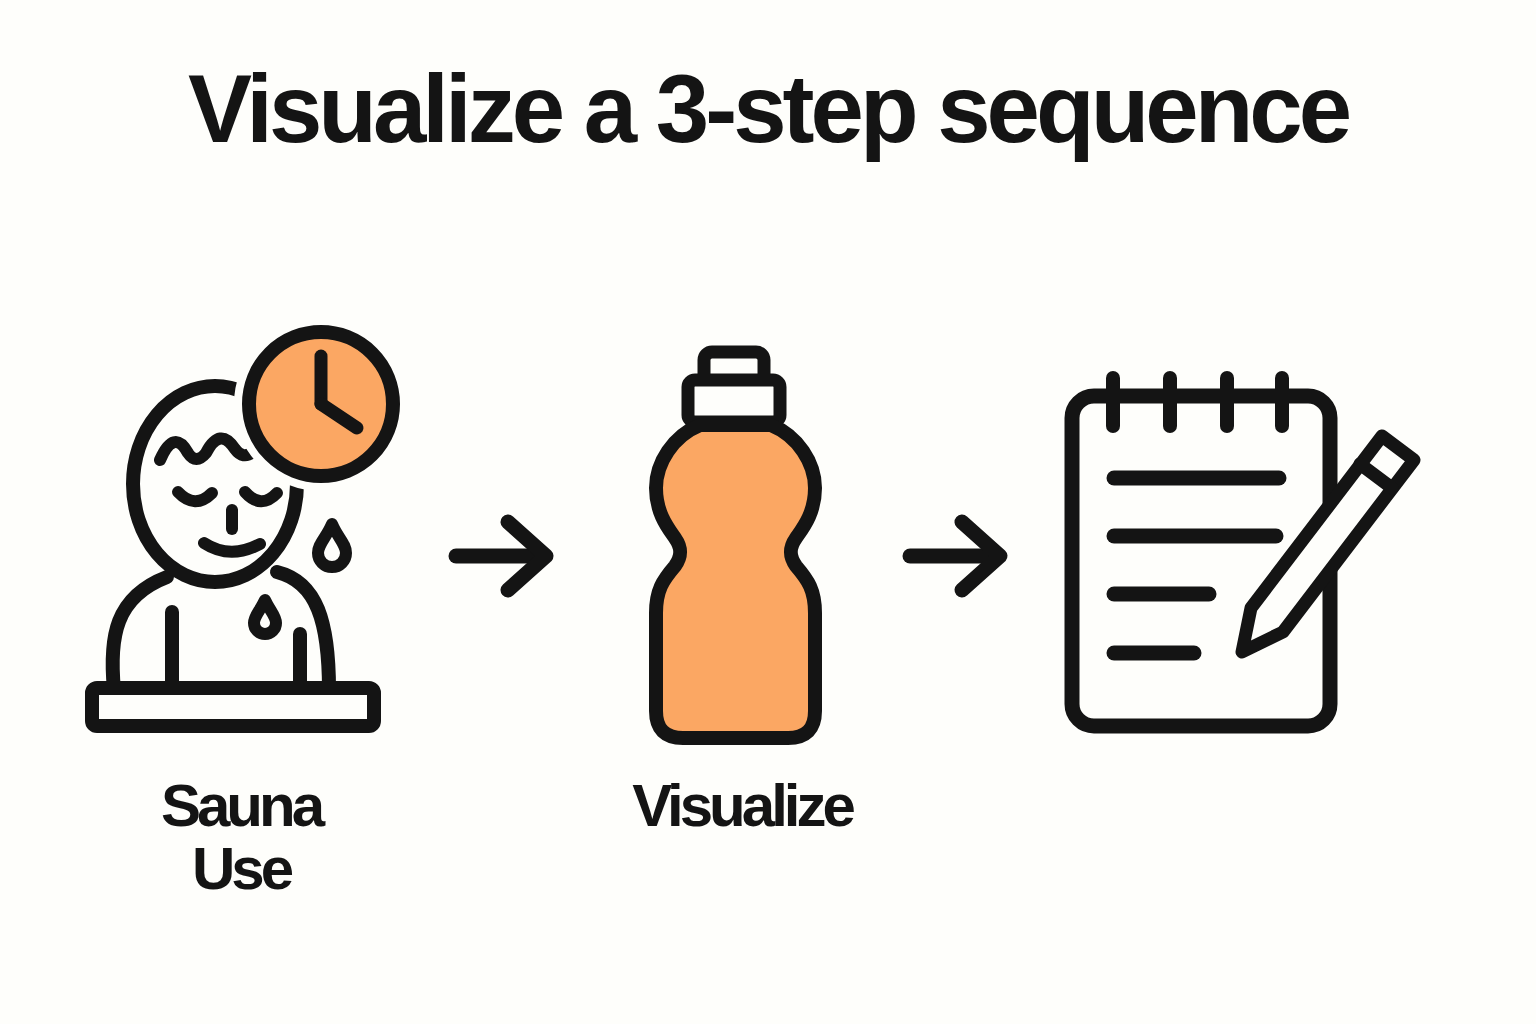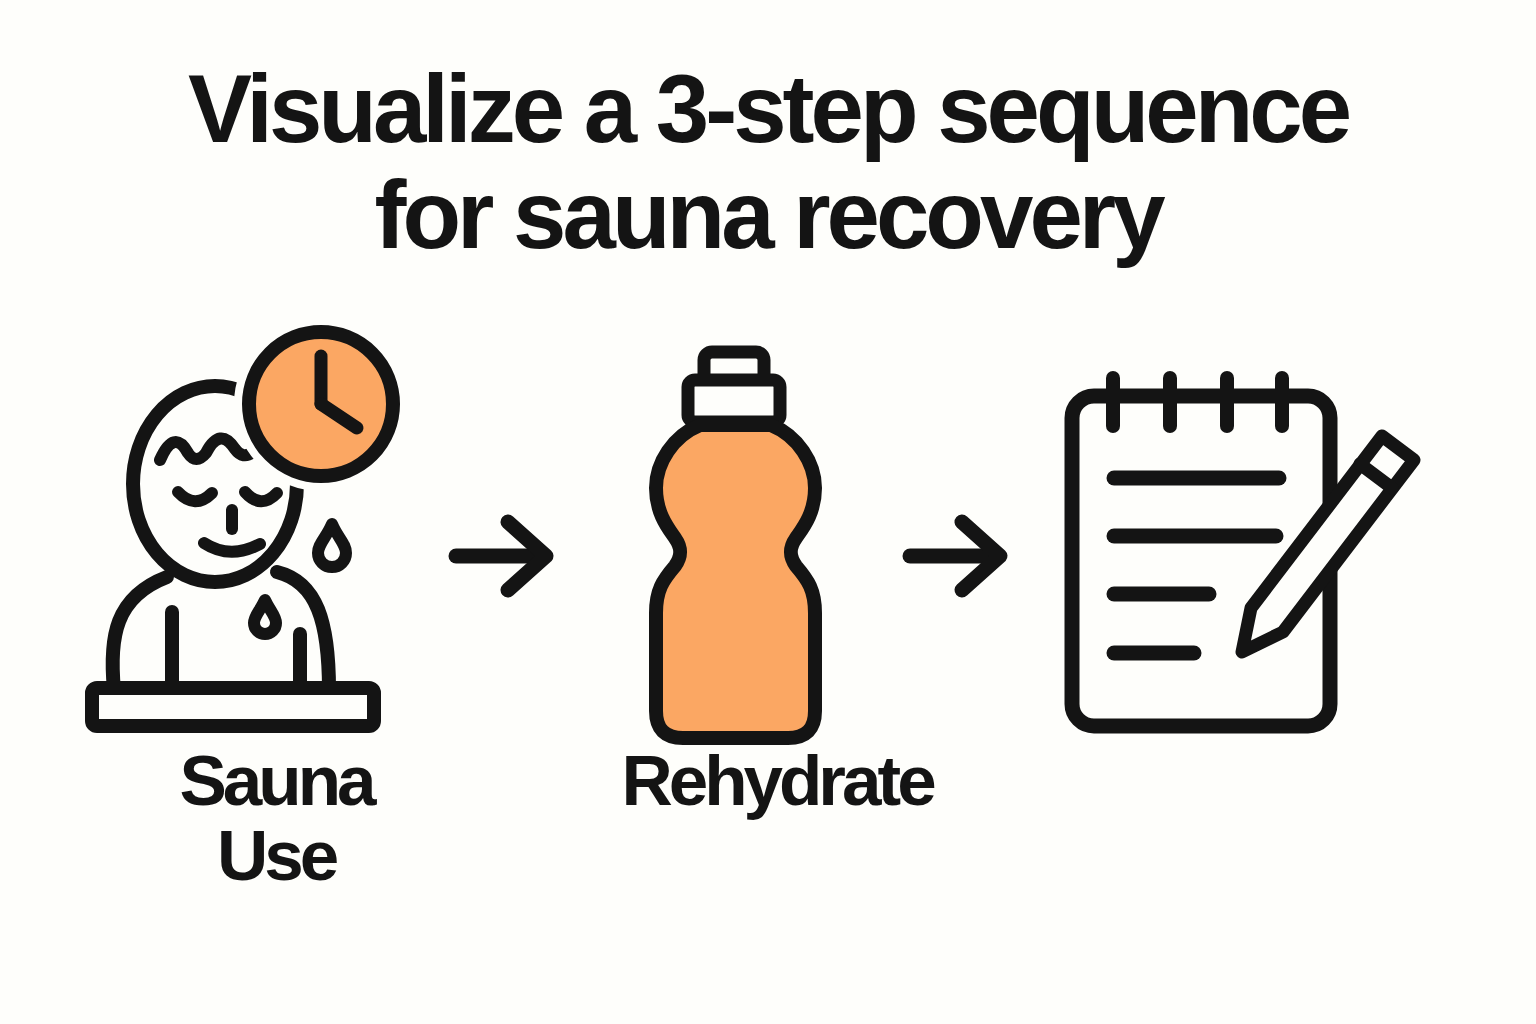--- a/index.html
+++ b/index.html
@@ -23,40 +23,39 @@
   }
   .title .line{display:block;}
   .step-icon{position:absolute;}
   .icon-person{left:82px;top:312px;}
   .icon-bottle{left:618px;top:328px;}
   .icon-notepad{left:1046px;top:356px;}
   .arrow{position:absolute;top:508px;}
   .arrow-1{left:448px;}
   .arrow-2{left:902px;}
   .step-label{
-    position:absolute;top:744px;
+    position:absolute;top:774px;
     color:var(--ink);text-align:center;
-    font-size:71px;font-weight:700;letter-spacing:-4px;line-height:1.05;margin-left:35px;
+    font-size:60px;font-weight:700;letter-spacing:-4px;line-height:1.05;
   }
   .label-1{left:110px;width:262px;}
   .label-2{left:742px;transform:translateX(-50%);white-space:nowrap;}
   .label-3{left:1201px;transform:translateX(-50%);white-space:nowrap;}
   svg .stroke{stroke:var(--ink);fill:none;stroke-linecap:round;stroke-linejoin:round;}
   svg .fill-bg{fill:var(--background);}
   svg .fill-accent{fill:var(--accent-orange);}
   svg .halo{stroke:var(--background);fill:none;}
 </style>
 </head>
 <body>
 
 <div class="canvas">
 
   <div class="title">
     <span class="line">Visualize a 3-step sequence</span>
-    <span class="line">for sauna recovery</span>
   </div>
 
   <svg class="step-icon icon-person" width="352" height="422" viewBox="0 0 352 422">
 
     <path class="stroke" stroke-width="14" d="M32,378 C27,325 33,285 85,265"></path>
     <path class="stroke" stroke-width="14" d="M195,260 C235,270 247,310 247,378"></path>
     <path class="stroke" stroke-width="14" d="M90,300 L90,375"></path>
     <path class="stroke" stroke-width="14" d="M218,322 L218,375"></path>
 
     <ellipse class="stroke fill-bg" stroke-width="14" cx="133" cy="172" rx="82" ry="98"></ellipse>
@@ -119,15 +118,15 @@
     <path class="stroke" stroke-width="14" d="M236,22 L236,70"></path>
     <path class="stroke" stroke-width="15" d="M68,122 L233,122"></path>
     <path class="stroke" stroke-width="15" d="M68,180 L230,180"></path>
     <path class="stroke" stroke-width="15" d="M68,238 L163,238"></path>
     <path class="stroke" stroke-width="15" d="M68,297 L148,297"></path>
     <path class="stroke fill-bg" stroke-width="13" d="M336,80 L368,104 L237,276 L196,296 L205,252 Z"></path>
     <path class="stroke" stroke-width="13" d="M314,108 L346,132"></path>
   </svg>
 
   <div class="step-label label-1">Sauna Use</div>
-  <div class="step-label label-2">Rehydrate</div>
+  <div class="step-label label-2">Visualize</div>
 
 </div>
 
 </body></html>

